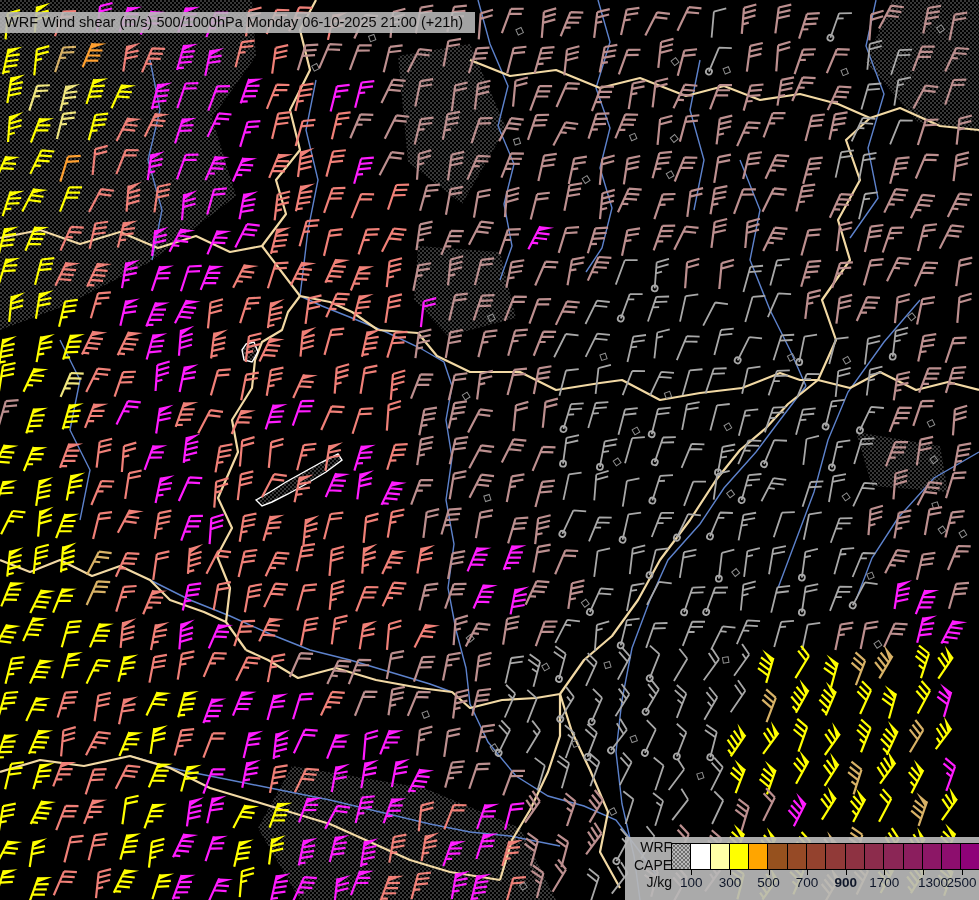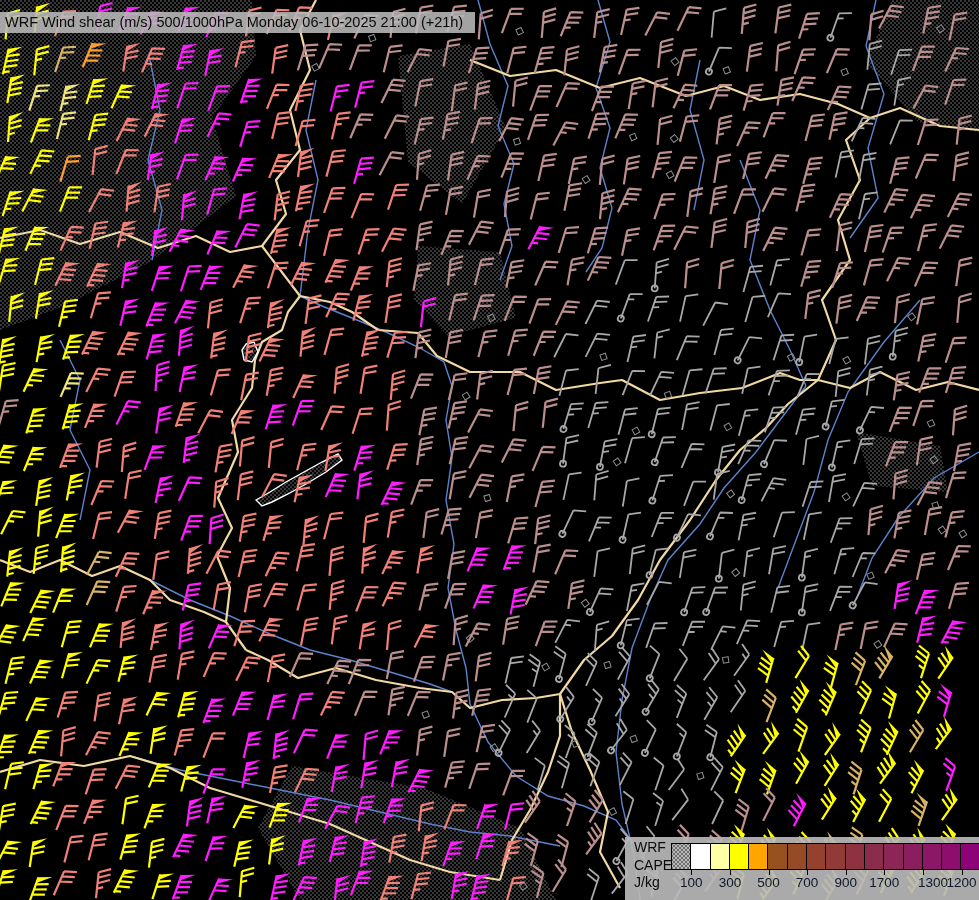--- a/index.html
+++ b/index.html
@@ -5,21 +5,21 @@
   html,body{margin:0;padding:0;background:#222;}
   .screen{position:relative;width:979px;height:900px;background:#000;overflow:hidden;
           font-family:"Liberation Sans",sans-serif;}
   .screen svg{position:absolute;left:0;top:0;}
   .titlebar{position:absolute;left:0;background:rgba(186,186,186,0.88);color:#0a0a0a;
             font-size:14.5px;line-height:20px;padding:0 5px;white-space:nowrap;overflow:hidden;}
   #titlebar1{top:0;width:347px;height:20px;}
   #titlebar2{top:12px;width:465px;height:21px;}
   .legend{position:absolute;left:625px;top:837px;width:354px;height:63px;
           background:rgba(184,184,184,0.92);}
-  .legend-labels{position:absolute;left:9px;top:2px;color:#0a0a0a;font-size:14px;line-height:17.5px;}
+  .legend-labels{position:absolute;left:9px;top:2px;color:#0a0a0a;font-size:14px;line-height:17.5px;text-align:right;}
   .legend-boxes{position:absolute;left:47px;top:6px;height:25px;display:flex;}
   .legend-box{width:18.3px;height:25px;border:1px solid #000;margin-left:-1px;box-sizing:content-box;}
   .legend-box.hatch{background-color:#b9b9b9;
      background-image:radial-gradient(#6f6f6f 26%,rgba(0,0,0,0) 27%),radial-gradient(#6f6f6f 26%,rgba(0,0,0,0) 27%);
      background-size:4px 4px;background-position:0 0,2px 2px;}
   .legend-tick{position:absolute;top:32px;width:1px;height:6px;background:#000;}
   .legend-ticklabel{position:absolute;top:38px;transform:translateX(-50%);
                     color:#0f172a;font-size:13.5px;}
 </style>
 </head>
@@ -2900,23 +2900,23 @@
     <div id="legend-ticks">
         <div class="legend-tick" style="left: 66.3px;"></div>
         <div class="legend-ticklabel" style="left: 66.3px;">100</div>
         <div class="legend-tick" style="left: 104.9px;"></div>
         <div class="legend-ticklabel" style="left: 104.9px;">300</div>
         <div class="legend-tick" style="left: 143.5px;"></div>
         <div class="legend-ticklabel" style="left: 143.5px;">500</div>
         <div class="legend-tick" style="left: 182.1px;"></div>
         <div class="legend-ticklabel" style="left: 182.1px;">700</div>
         <div class="legend-tick" style="left: 220.7px;"></div>
-        <div class="legend-ticklabel" style="left: 220.7px;">900</div>
+        <div class="legend-ticklabel" style="left: 220.7px; font-weight: bold;">900</div>
         <div class="legend-tick" style="left: 259.3px;"></div>
         <div class="legend-ticklabel" style="left: 259.3px;">1700</div>
         <div class="legend-tick" style="left: 297.9px;"></div>
         <div class="legend-ticklabel" style="left: 308px;">1300</div>
         <div class="legend-tick" style="left: 336.5px;"></div>
-        <div class="legend-ticklabel" style="left: 336.5px;">1200</div>
+        <div class="legend-ticklabel" style="left: 336.5px;">2500</div>
       </div>
   </div>
 
 </div>
 
 </body></html>

